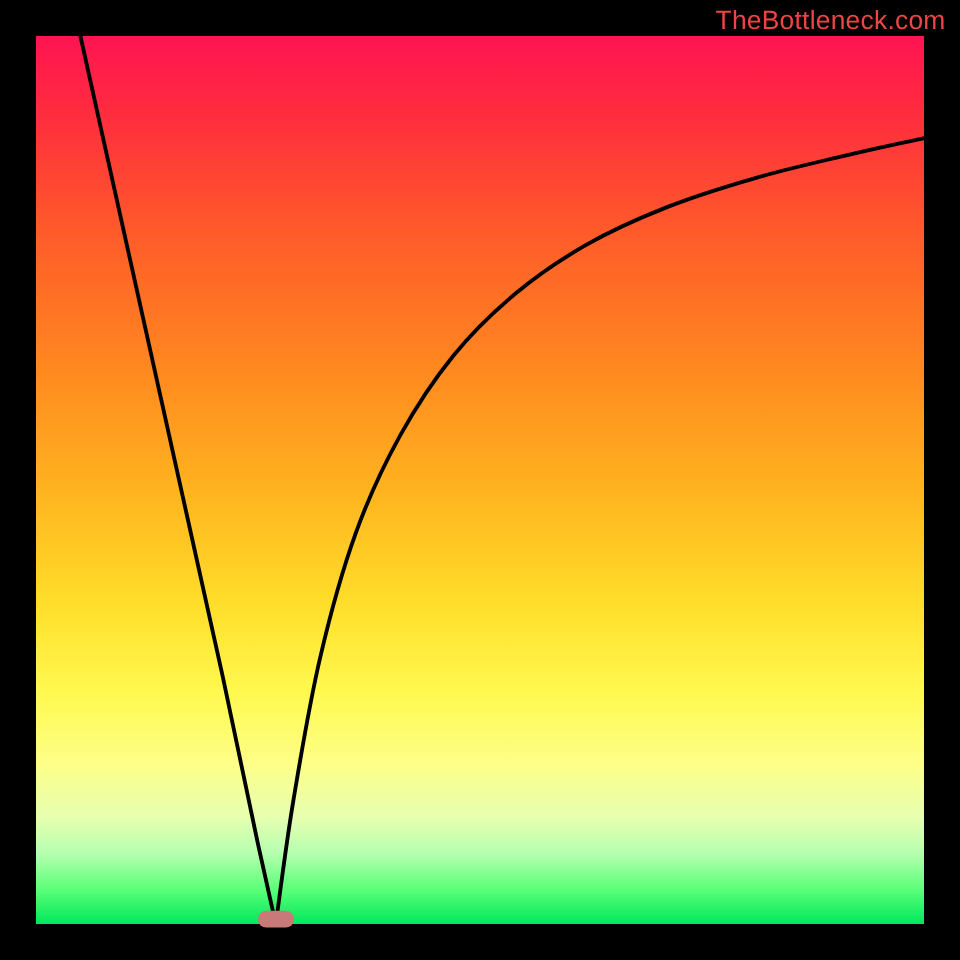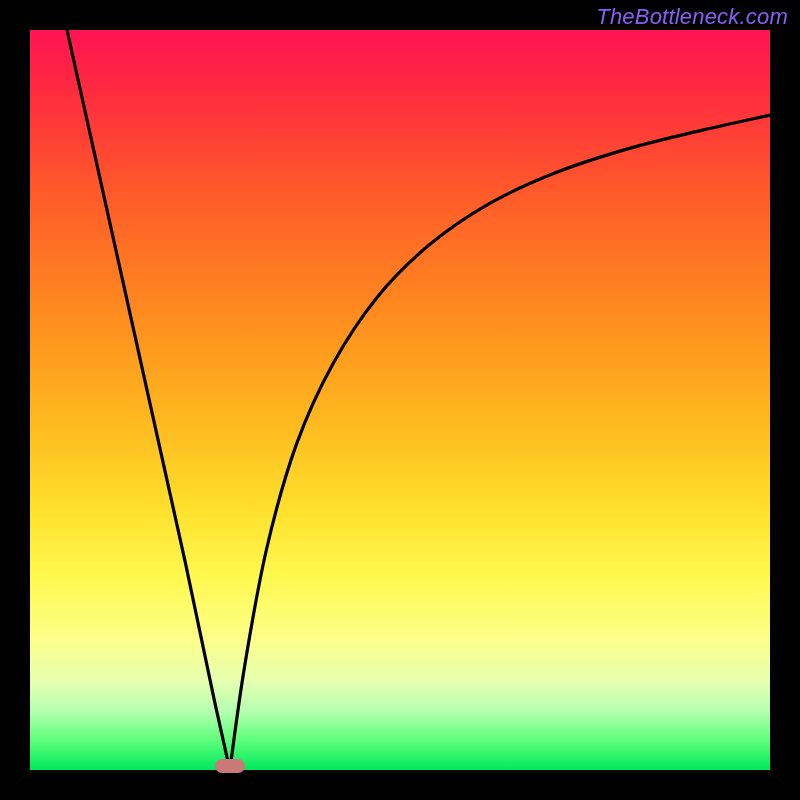--- a/index.html
+++ b/index.html
@@ -38,25 +38,24 @@
       #e6ffb0 88%,
       #b6ffb0 92%,
       #5eff7a 96%,
       #00e85c 100%
     );
   }
   .attribution {
     position: absolute;
     top: 4px;
     right: 12px;
-    color: #8b5cf6;
+    color: #ef4444;
     font-size: 22px;
     font-weight: 500;
     letter-spacing: 0.2px;
-    font-style: italic;
   }
   svg.curve {
     position: absolute;
     left: 0;
     top: 0;
     width: 740px;
     height: 740px;
     overflow: visible;
   }
   .marker {

